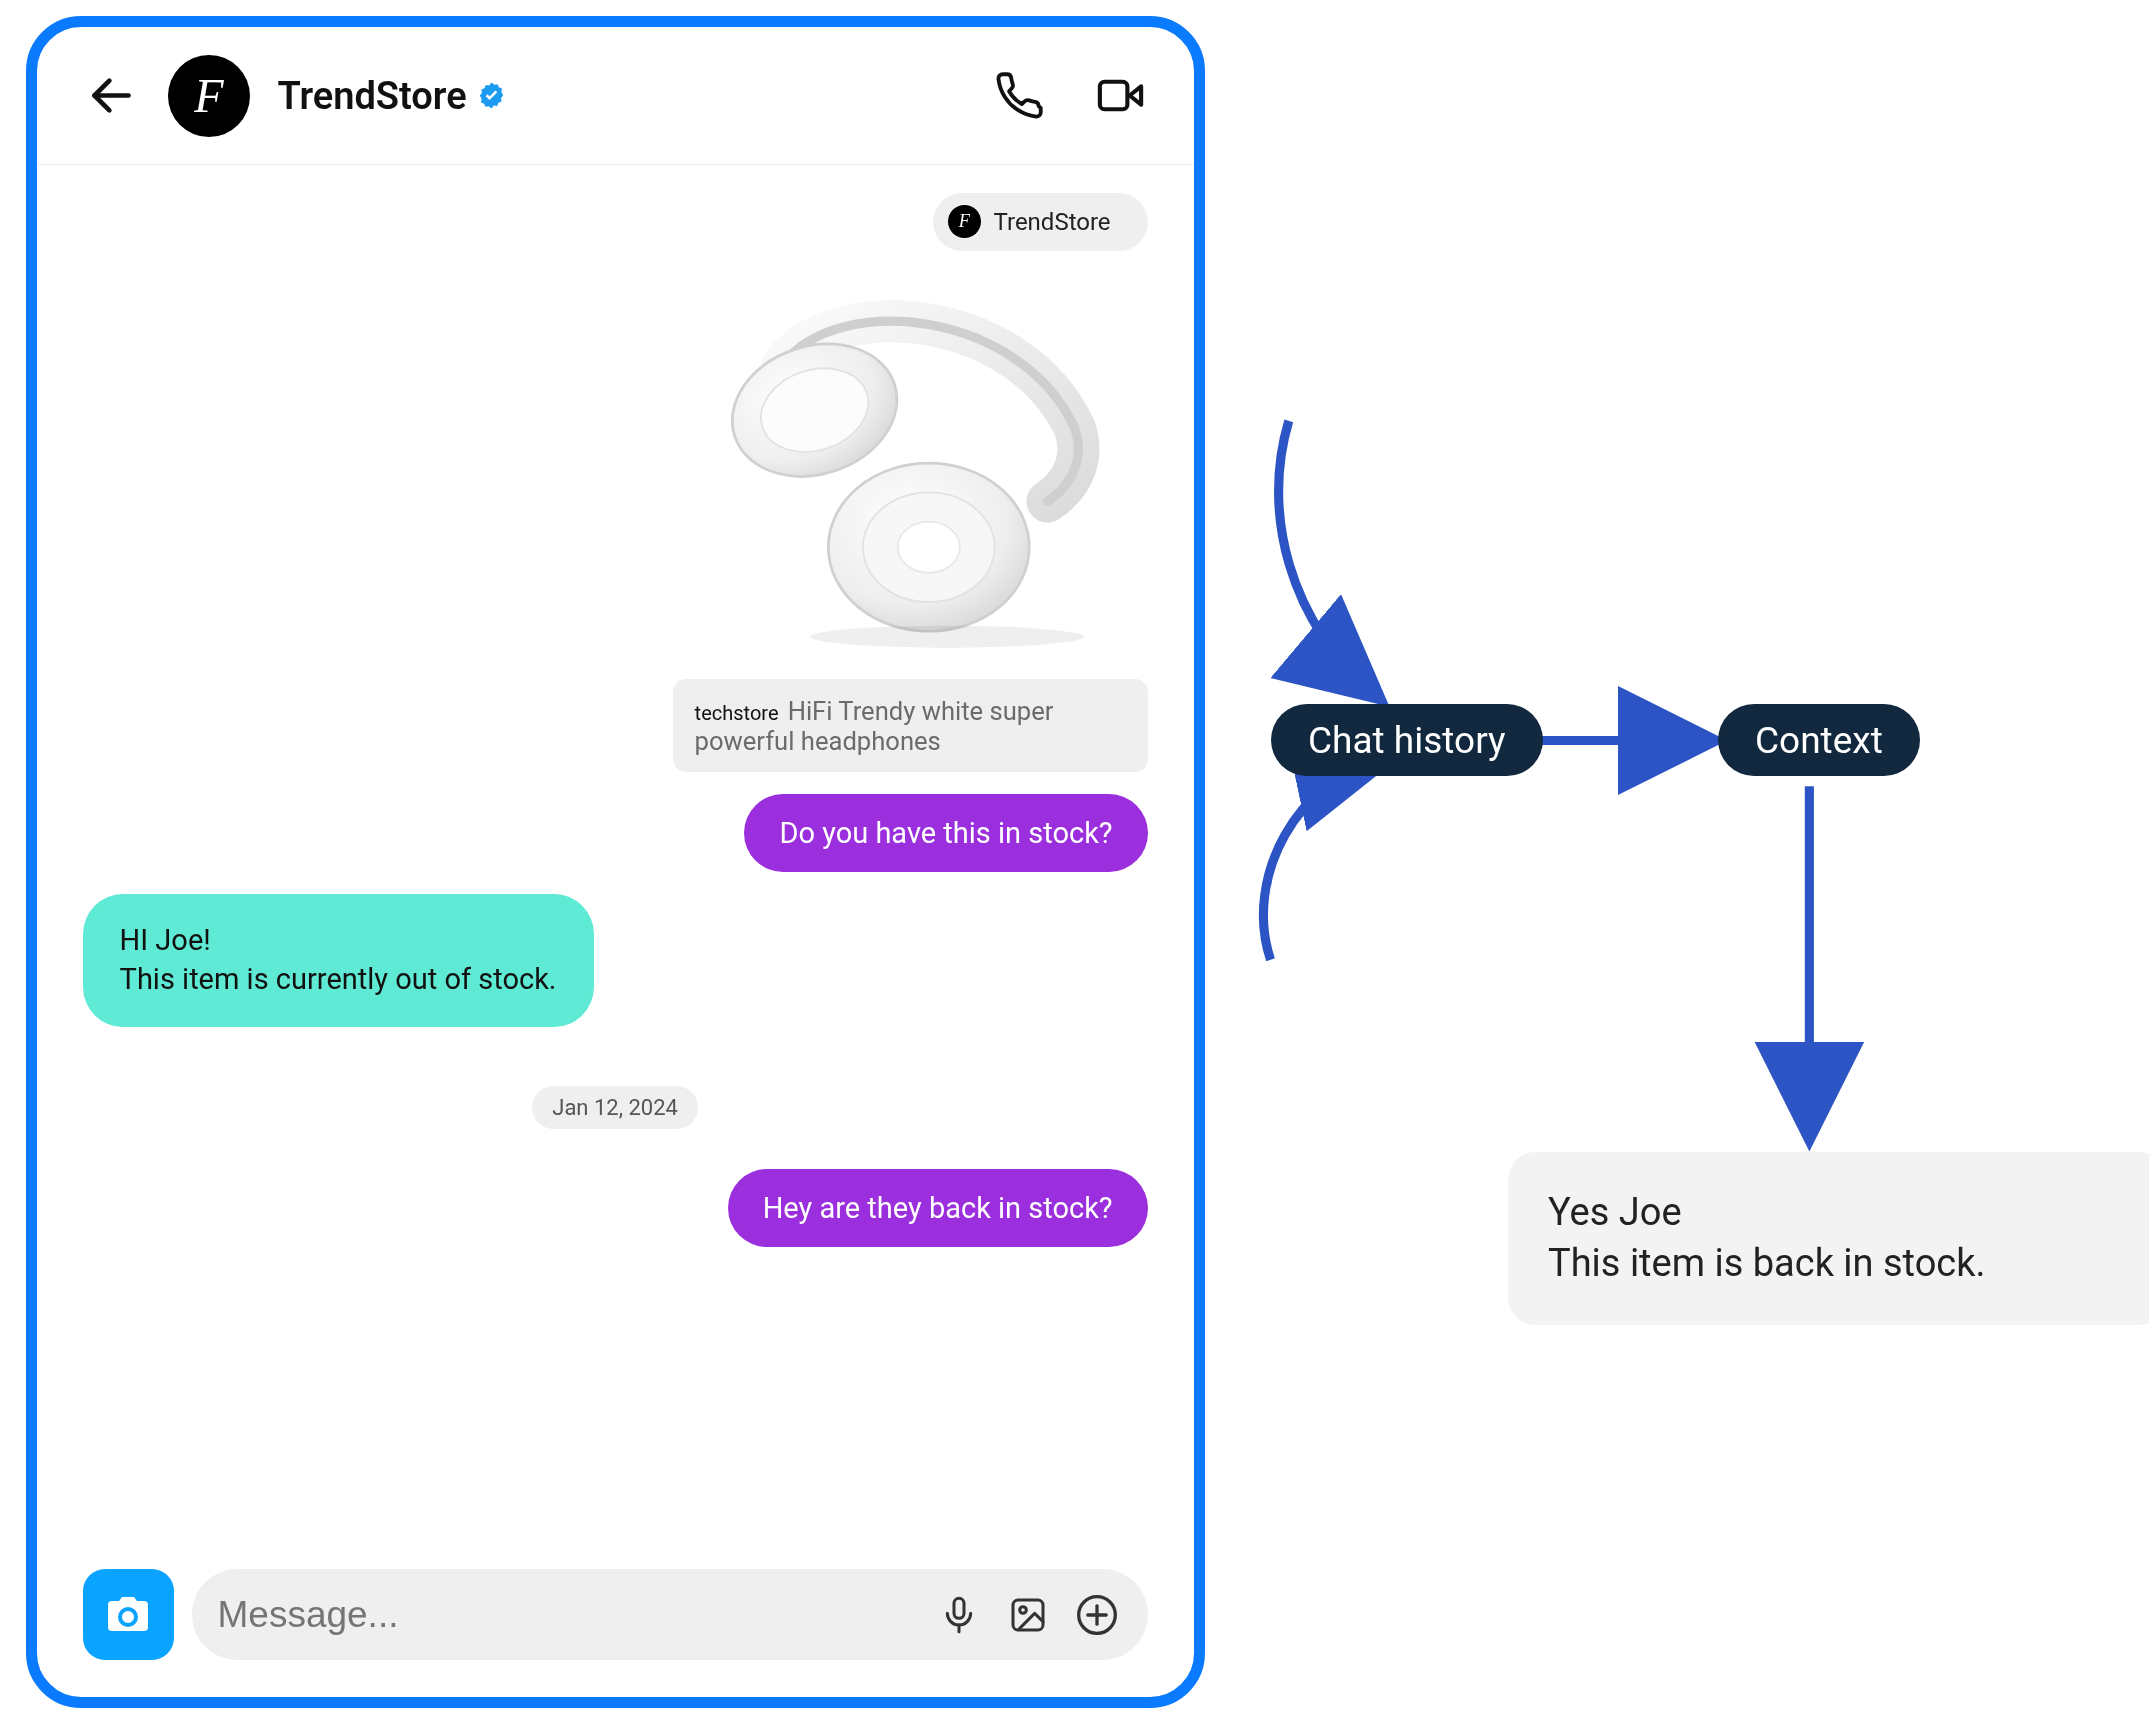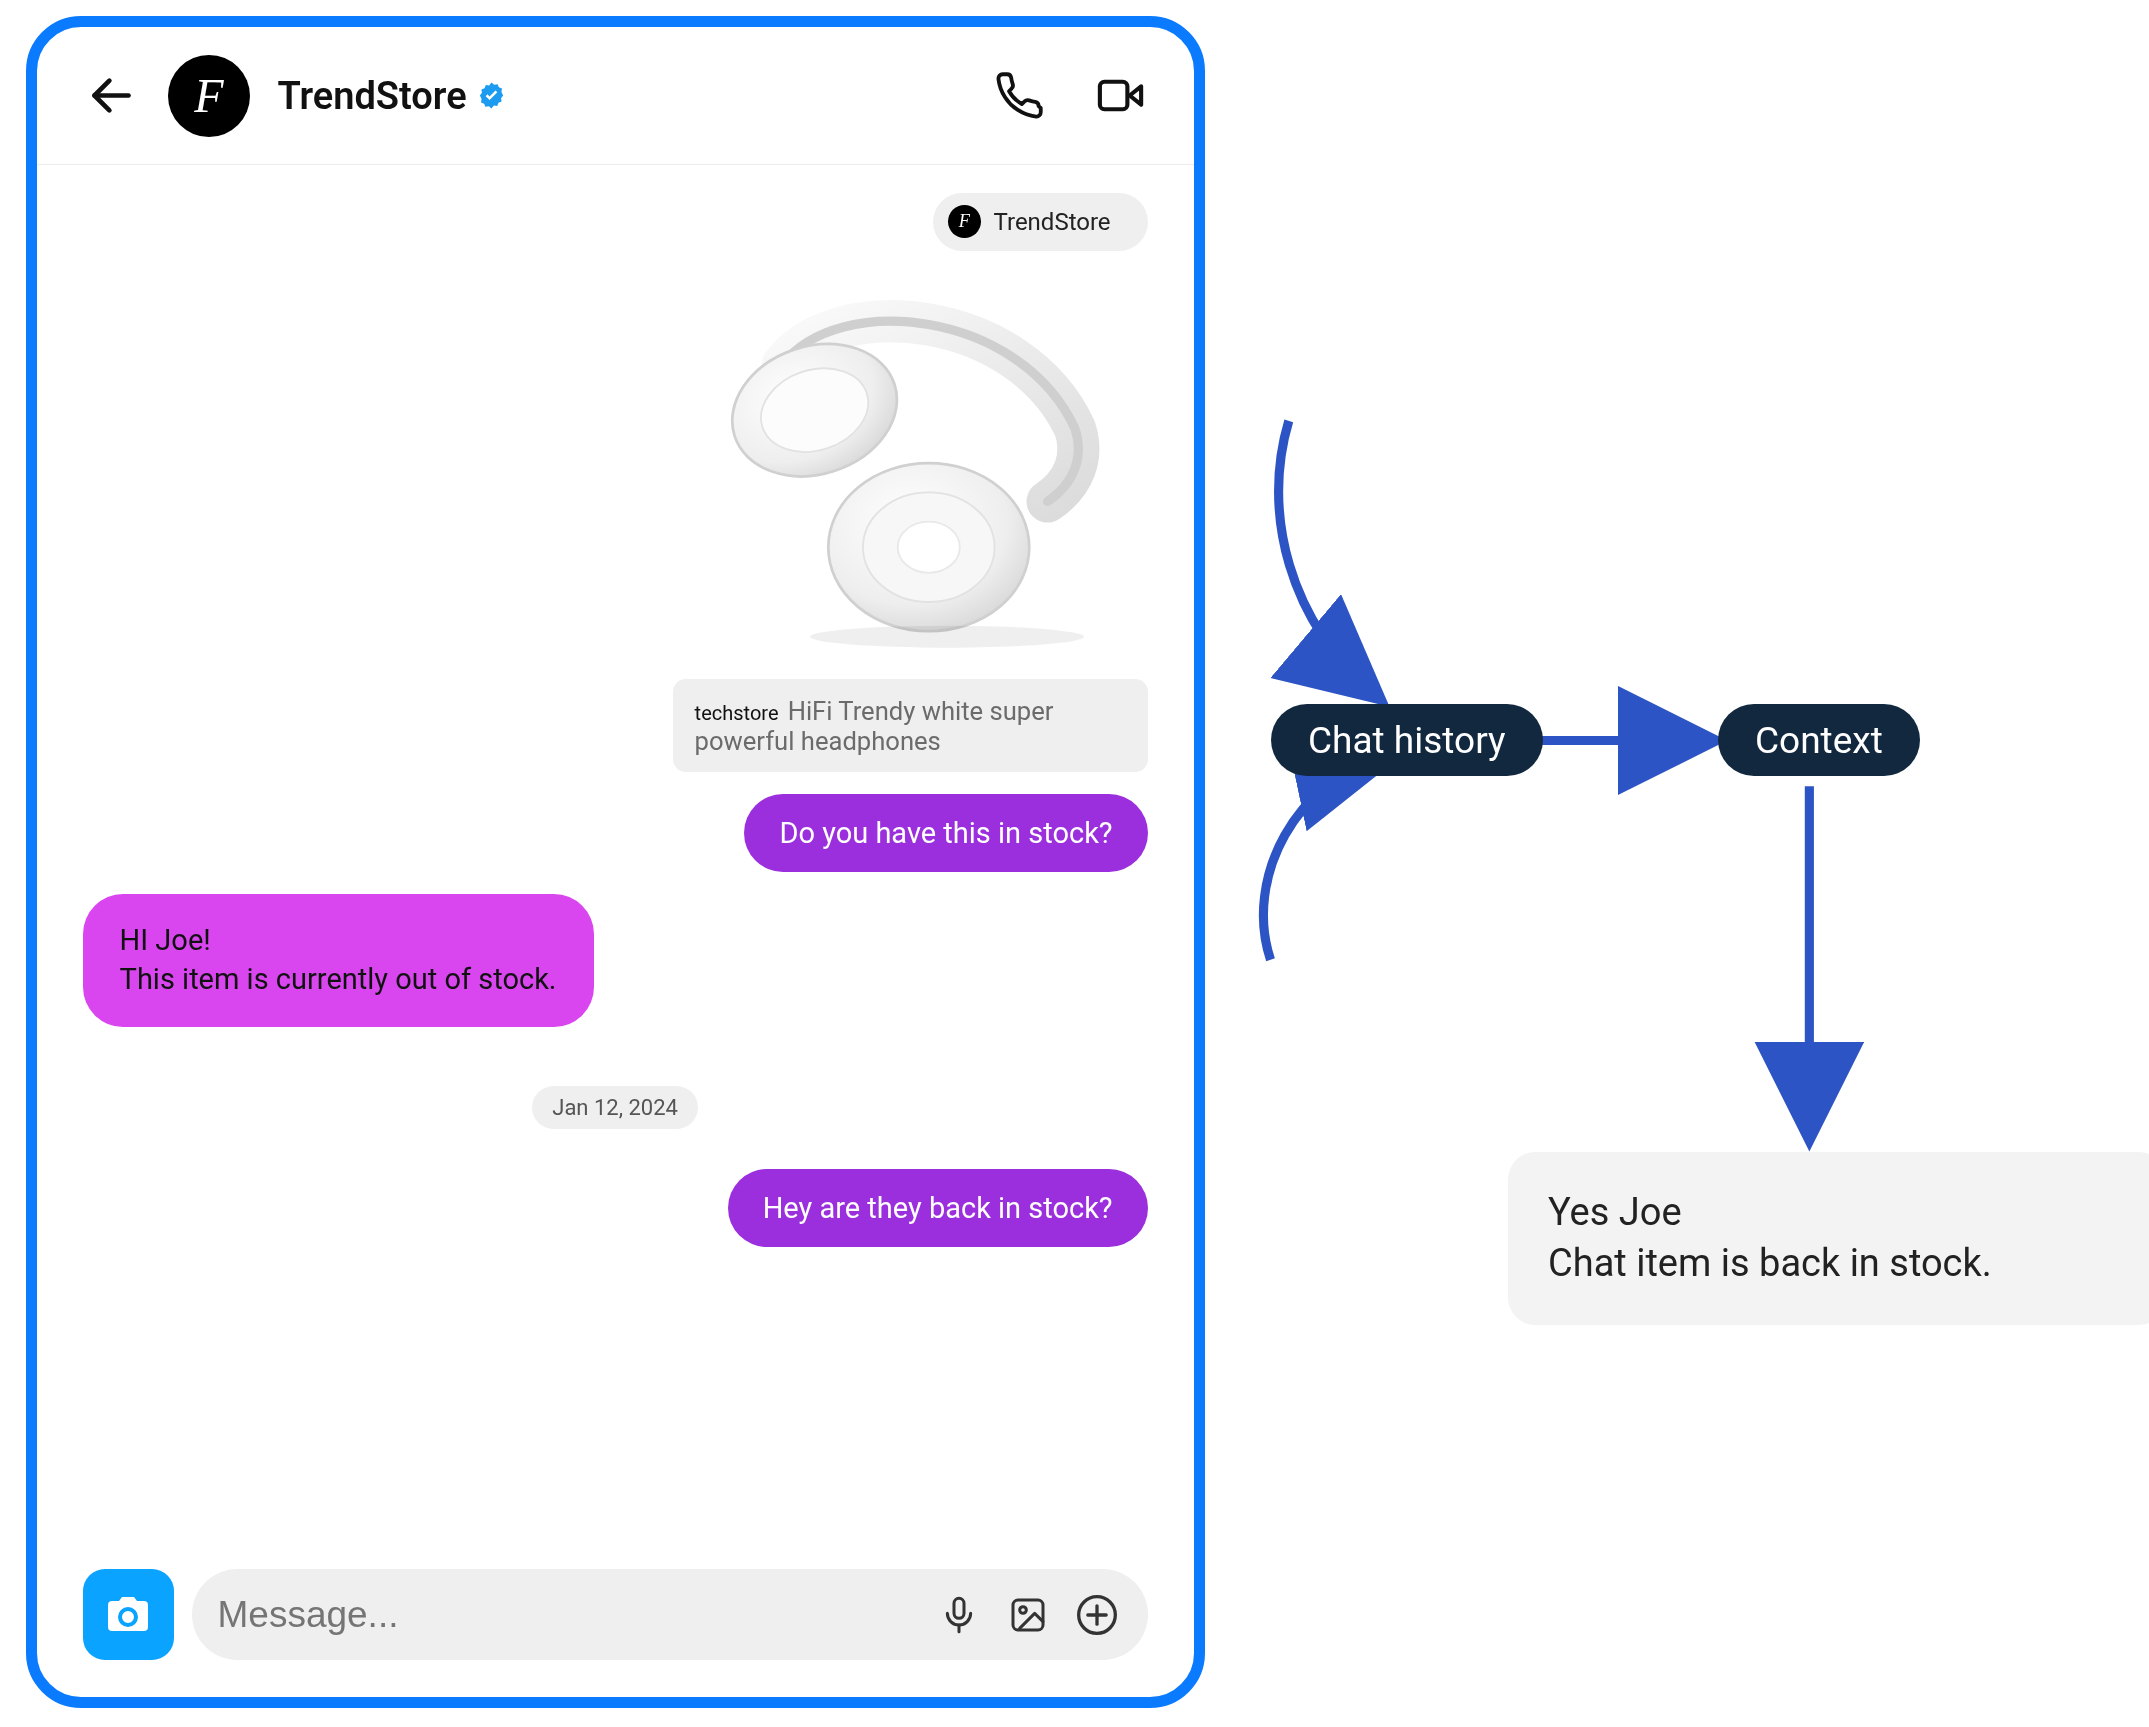--- a/index.html
+++ b/index.html
@@ -87,21 +87,21 @@
     align-self:flex-end;
     background:#9b2fdd;
     color:#fff;
     border-radius: 46px;
     padding: 22px 35px;
     font-size:29px;
     max-width: 548px;
   }
   .bubble-in {
     align-self:flex-start;
-    background:#d946ef;
+    background:#5eead4;
     color:#111;
     border-radius: 40px;
     padding: 27.4px 37px;
     font-size:29px;
     max-width: 640px;
     line-height:1.35;
   }
   .bubble-in .l2 { display:block; }
 
   .date-divider {
@@ -313,16 +313,16 @@
     <line x1="330" y1="390" x2="520" y2="390" stroke="#2c54c4" stroke-width="10" marker-end="url(#arrow)"></line>
 
     <line x1="630" y1="440" x2="630" y2="820" stroke="#2c54c4" stroke-width="10" marker-end="url(#arrow)"></line>
   </svg>
 
   <div class="node chat-history">Chat history</div>
   <div class="node context">Context</div>
 
   <div class="response-box">
     <span>Yes Joe</span>
-    <span class="l2">Chat item is back in stock.</span>
+    <span class="l2">This item is back in stock.</span>
   </div>
 </div>
 
 
 </body></html>

